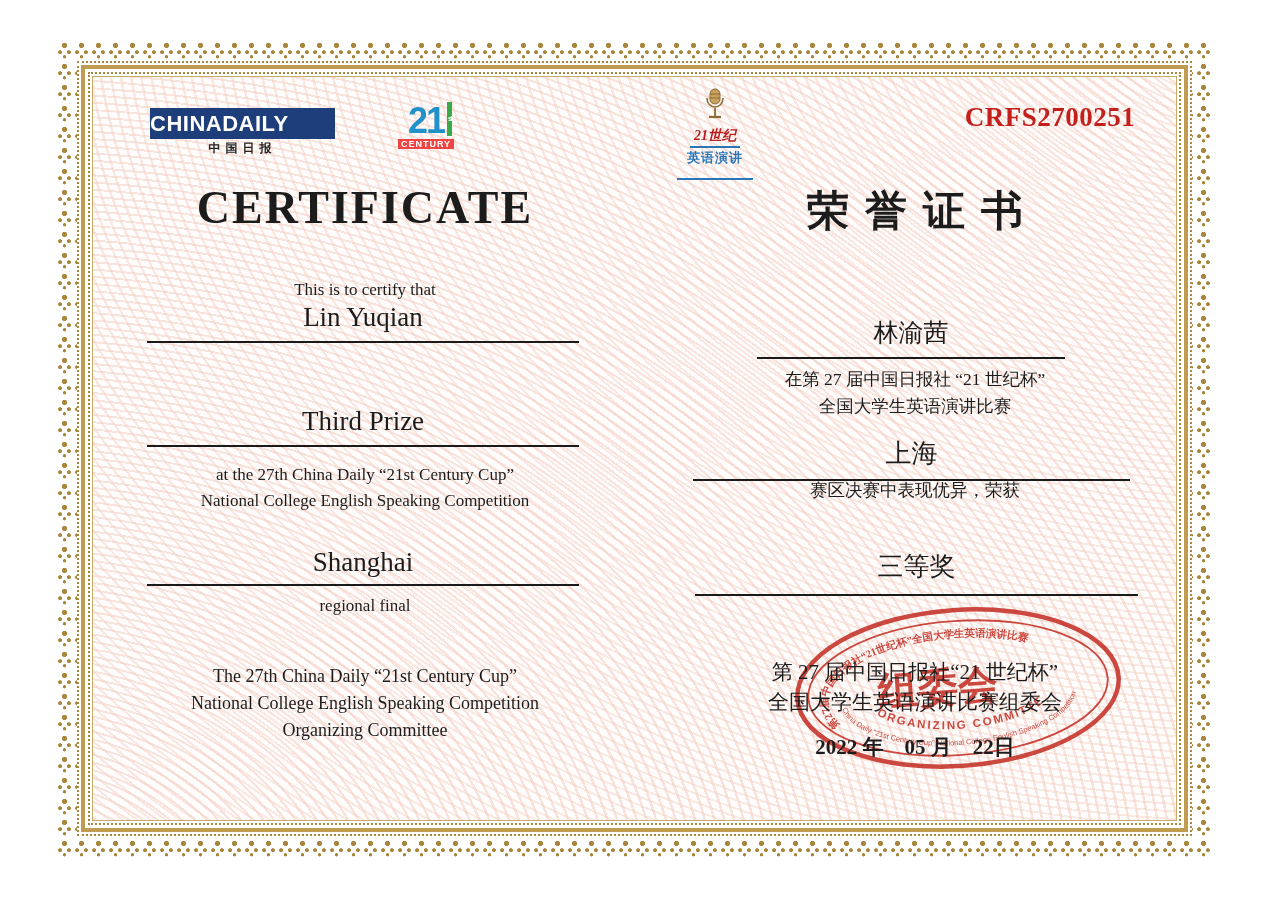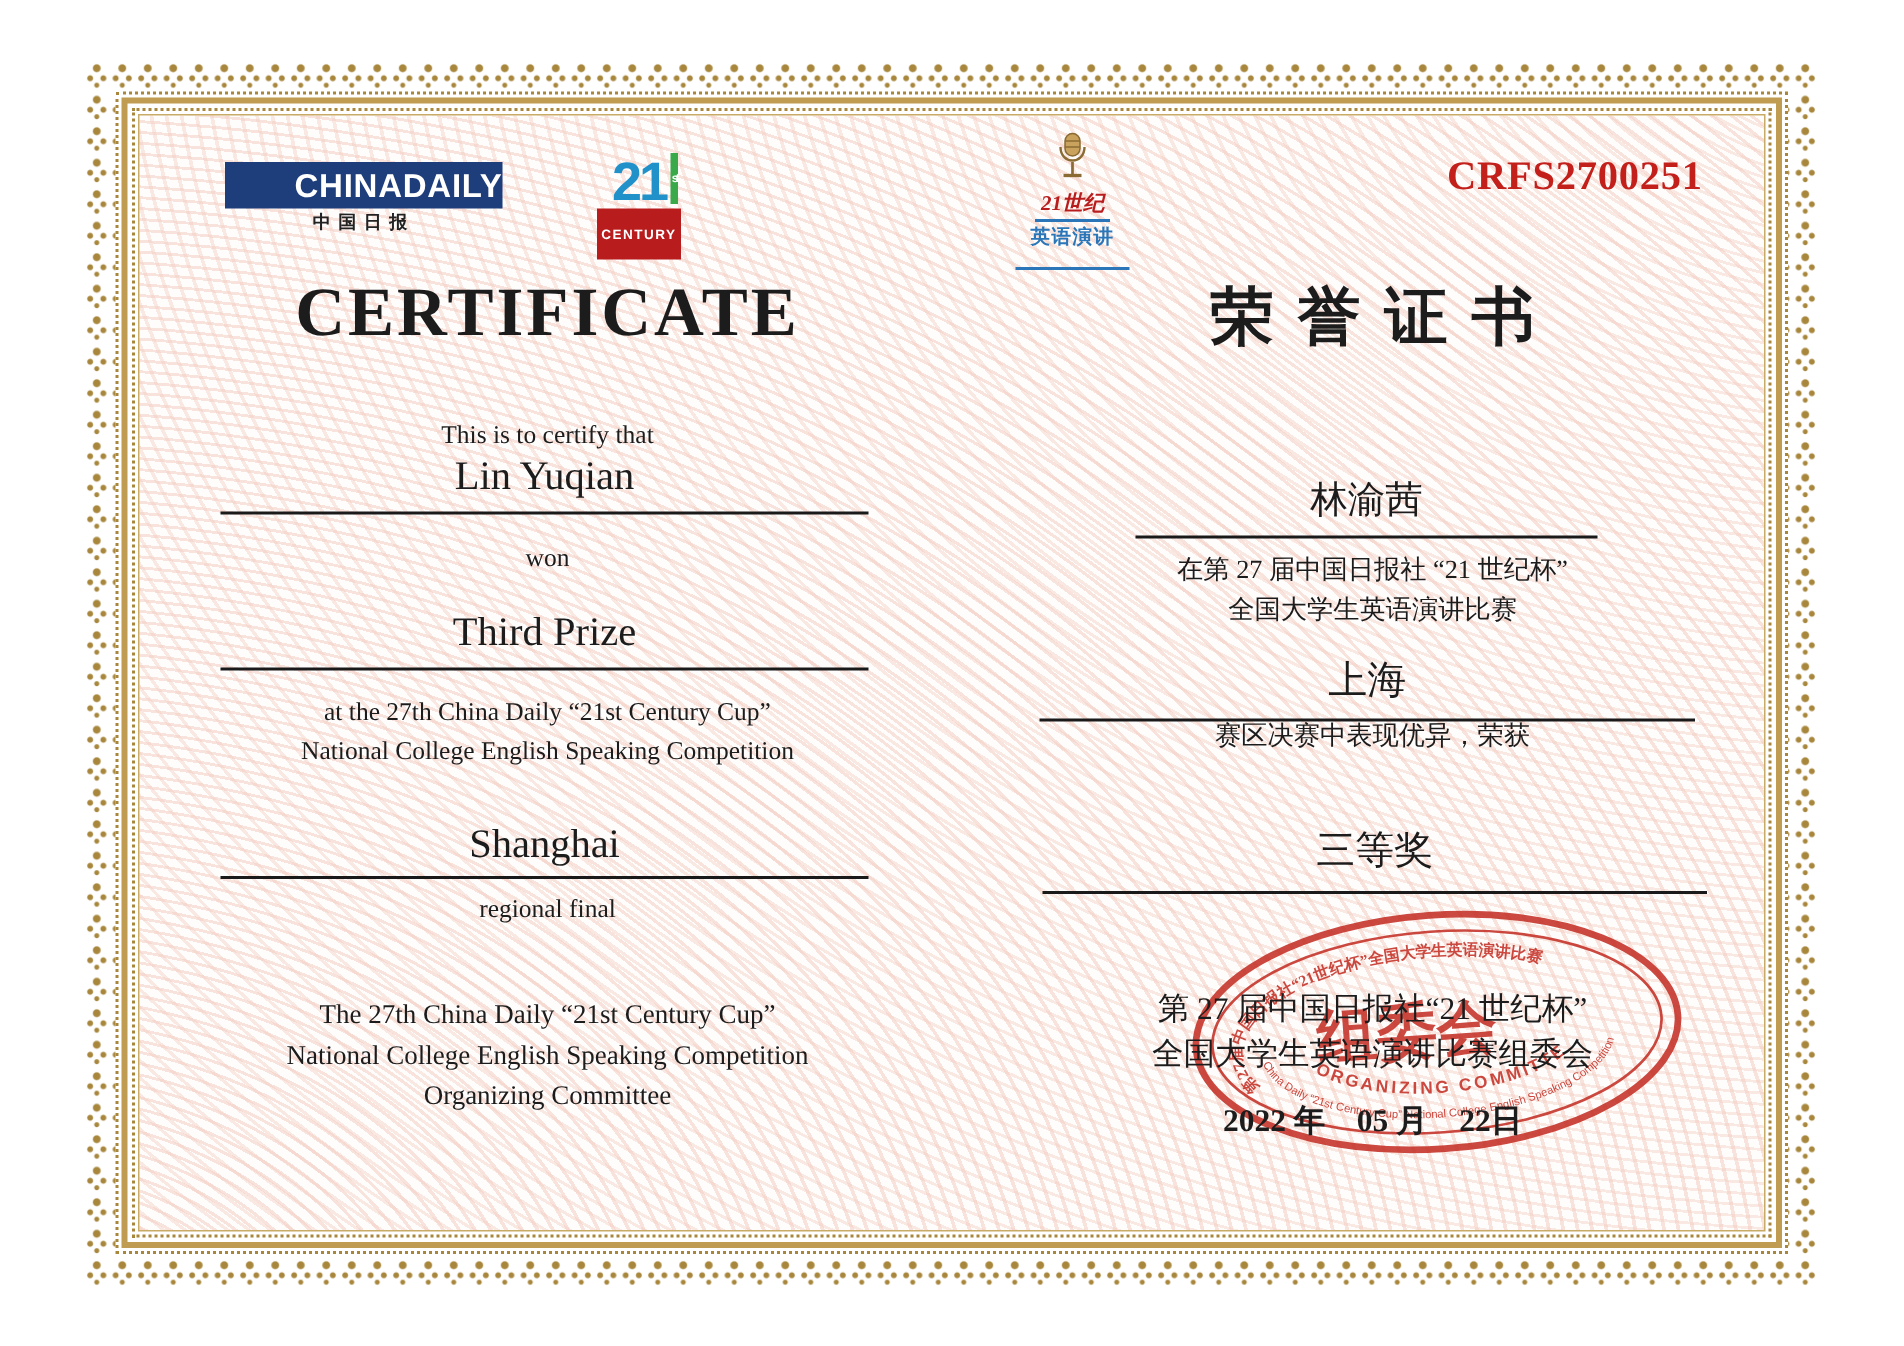--- a/index.html
+++ b/index.html
@@ -32,32 +32,32 @@
       #fffdfc;
   }
 
   .content { position:absolute; inset:0; }
   .abs { position:absolute; text-align:center; color:#1c1c1c; }
 
   
   .cd-logo { left:150px; top:108px; width:185px; }
   .cd-box { background:#1e3d7b; color:#fff; font-family:"Liberation Sans",sans-serif;
             font-weight:bold; font-size:22px; letter-spacing:.5px; height:31px;
-            line-height:31px; text-align:right; }
+            line-height:31px; text-align:left; }
   .cd-sub { font-size:12px; letter-spacing:5px; color:#222; margin-top:1px;
             font-weight:bold; }
 
   .c21-logo { left:398px; top:104px; width:56px; text-align:center;
               font-family:"Liberation Sans",sans-serif; }
   .c21-num { font-size:36px; font-weight:bold; color:#2191c9; line-height:34px;
              letter-spacing:-2px; position:relative; display:inline-block; }
   .c21-st  { position:absolute; right:-8px; bottom:2px; background:#3aa94a; color:#fff;
              font-size:8px; padding:0 1px; font-weight:bold; }
-  .c21-bar { background:#b91c1c; color:#fff; font-size:9px; font-weight:bold;
-             letter-spacing:1px; padding:12px 2px; margin-top:1px; }
+  .c21-bar { background:#ef4444; color:#fff; font-size:9px; font-weight:bold;
+             letter-spacing:1px; padding:0 2px; margin-top:1px; }
 
   .mic-logo { left:660px; top:88px; width:110px; text-align:center; }
   .mic-row1 { color:#b91c1c; font-weight:bold; font-style:italic; font-size:14px;
               border-bottom:2px solid #2b76b8; display:inline-block; padding:0 4px 1px; }
   .mic-row2 { color:#2b76b8; font-weight:bold; font-size:13px; letter-spacing:1px;
               border-bottom:2px solid #2b76b8; display:inline-block; padding:0 10px 11px;
               margin-top:1px; }
 
   .serial { left:945px; top:102px; width:210px; color:#c3201c; font-size:27px;
             font-weight:bold; letter-spacing:.5px; text-align:center; }
@@ -136,21 +136,20 @@
       <div><span class="mic-row2">英语演讲</span></div>
     </div>
 
     <div class="abs serial">CRFS2700251</div>
 
     <div class="abs en-title">CERTIFICATE</div>
     <div class="abs cn-title">荣誉证书</div>
 
     <div class="abs small certify">This is to certify that</div>
     <div class="abs big u-line en-name">Lin Yuqian</div>
-    <div class="abs small won">won</div>
     <div class="abs big u-line en-prize">Third Prize</div>
     <div class="abs small en-comp">
       <div>at the 27th China Daily “21st Century Cup”</div>
       <div>National College English Speaking Competition</div>
     </div>
     <div class="abs big u-line en-region">Shanghai</div>
     <div class="abs small en-rfinal">regional final</div>
     <div class="abs en-comm">
       <div>The 27th China Daily “21st Century Cup”</div>
       <div>National College English Speaking Competition</div>

